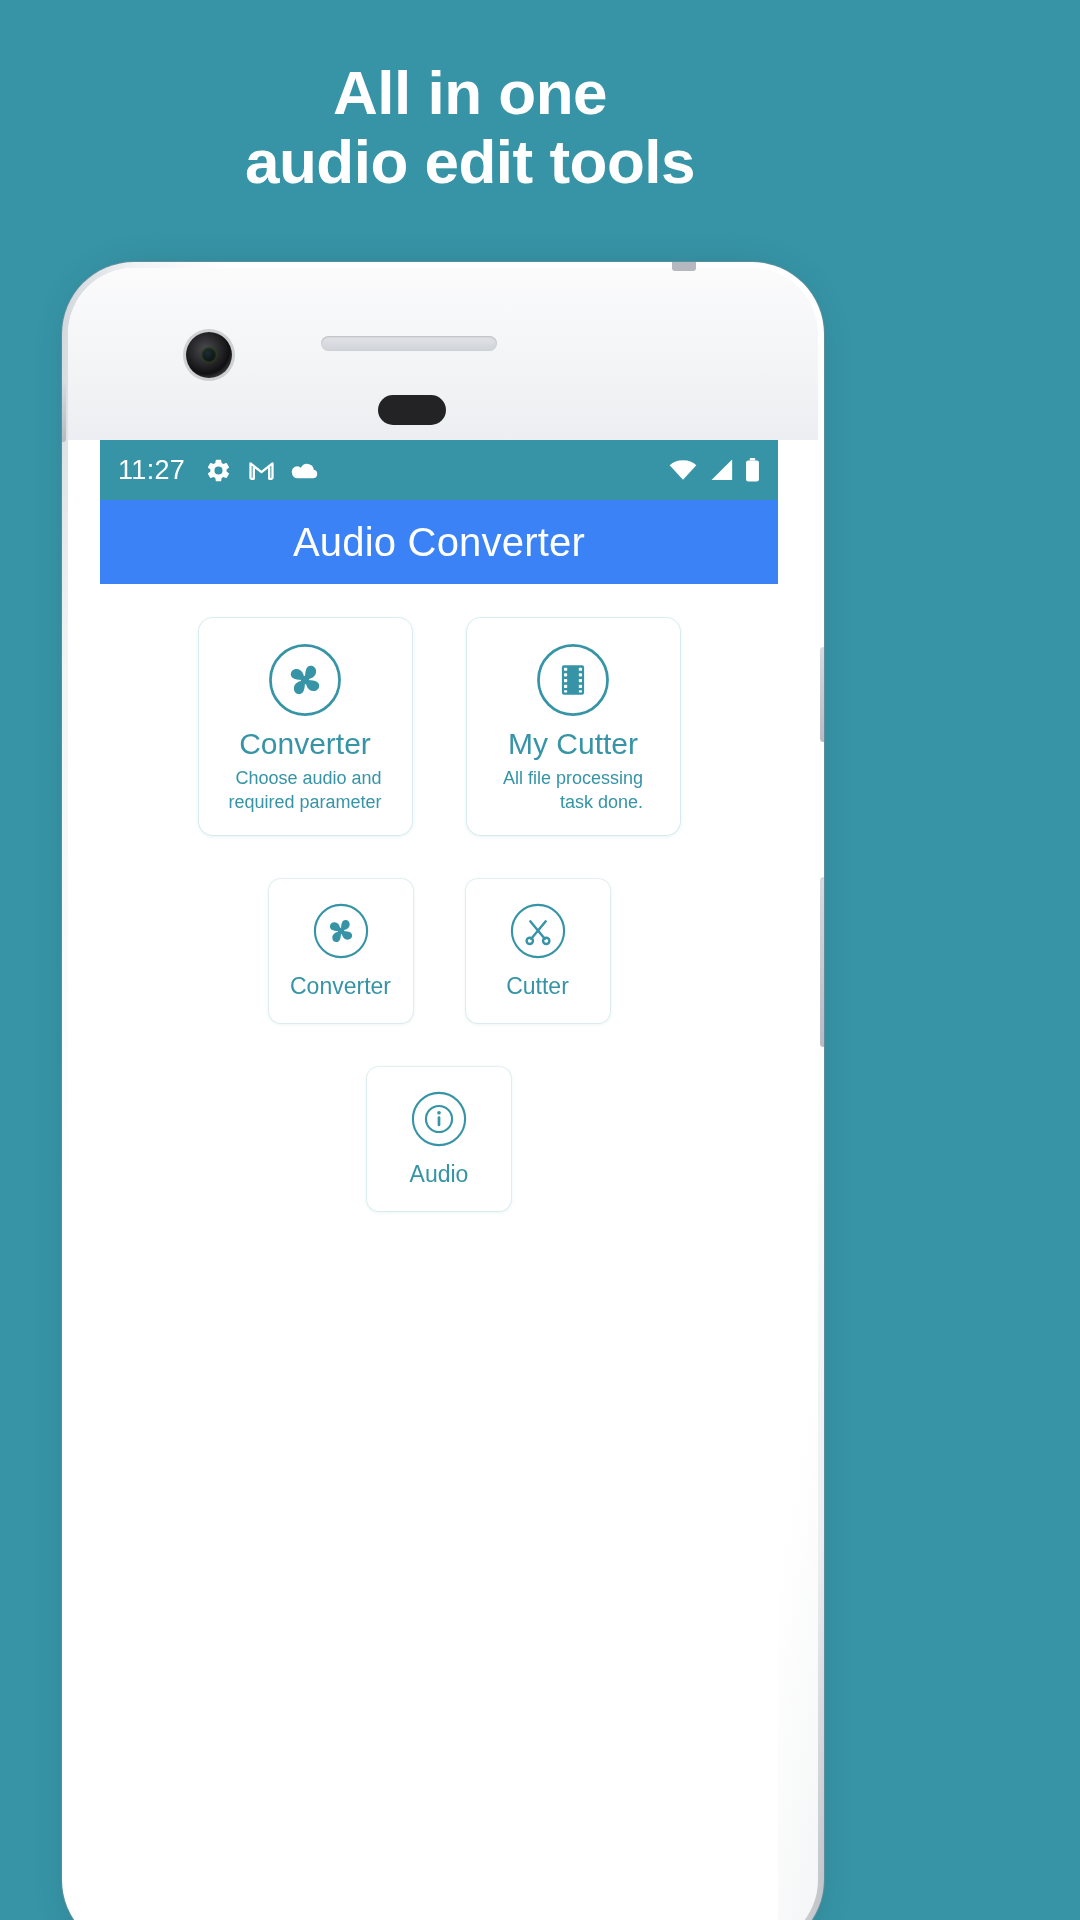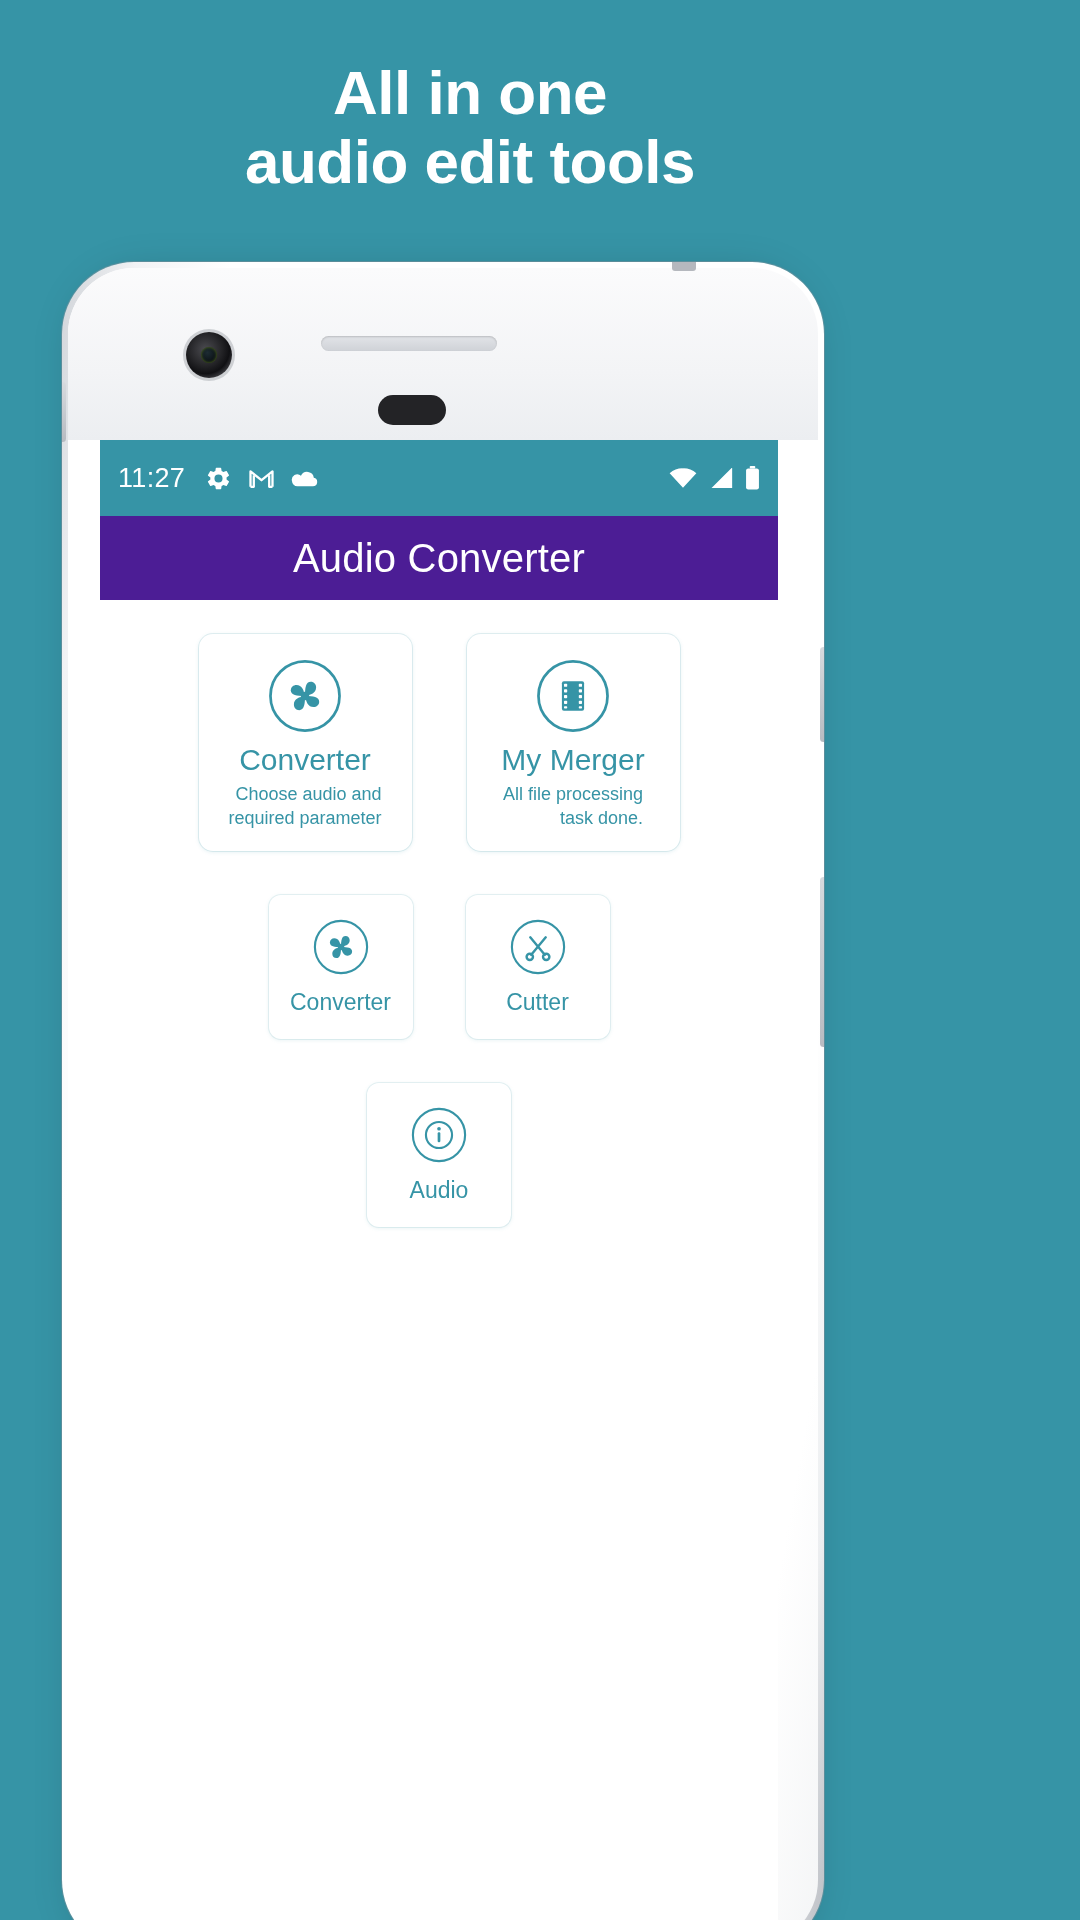--- a/index.html
+++ b/index.html
@@ -73,29 +73,29 @@
   .btn-left-1{position:absolute;left:-3px;top:120px;width:7px;height:60px;border-radius:4px;background:linear-gradient(180deg,#d7dade,#b7bbc1);}
   .notch-mark{position:absolute;right:128px;top:0px;width:24px;height:9px;background:#b5b8be;border-radius:0 0 3px 3px;}
 
   
   .screen{
     position:absolute;left:38px;top:178px;width:678px;height:1506px;
     background:#ffffff;overflow:hidden;
   }
   .statusbar{
     height:52px;background:#3694a6;
-    display:flex;align-items:center;padding:12px 18px;
+    display:flex;align-items:center;padding:4px 18px;
     color:#ffffff;
   }
   .sb-time{font-size:27px;font-weight:500;letter-spacing:.3px;}
   .sb-left-icons{display:flex;align-items:center;gap:16px;margin-left:20px;}
   .sb-spacer{flex:1;}
   .sb-right-icons{display:flex;align-items:center;gap:11px;}
   .appbar{
-    height:84px;background:#4c1d95;
+    height:84px;background:#3b82f6;
     display:flex;align-items:center;justify-content:center;
   }
   .appbar-title{color:#fff;font-size:40px;font-weight:500;letter-spacing:.2px;}
   .content{background:#ffffff;height:1370px;padding:28px 0 0 0;}
 
   
   .row-big{display:flex;justify-content:center;gap:55px;margin-top:6px;}
   .card-big{
     width:213px;height:213px;background:#fff;border-radius:14px;
     box-shadow:0 1px 4px rgba(54,148,166,.16),0 0 0 1px rgba(54,148,166,.13);
@@ -215,21 +215,21 @@
                   <rect x="22.7" y="33.8" width="2.6" height="2.6" rx="0.6"></rect>
                   <rect x="22.7" y="38.4" width="2.6" height="1.8" rx="0.6"></rect>
                   <rect x="34.7" y="20" width="2.6" height="2.6" rx="0.6"></rect>
                   <rect x="34.7" y="24.6" width="2.6" height="2.6" rx="0.6"></rect>
                   <rect x="34.7" y="29.2" width="2.6" height="2.6" rx="0.6"></rect>
                   <rect x="34.7" y="33.8" width="2.6" height="2.6" rx="0.6"></rect>
                   <rect x="34.7" y="38.4" width="2.6" height="1.8" rx="0.6"></rect>
                 </g>
               </svg>
             </span>
-            <div class="t">My Merger</div>
+            <div class="t">My Cutter</div>
             <div class="s">All file processing
 task done.</div>
           </div>
         </div>
 
         <div class="row-small">
           <div class="card-small">
             <span>
               <svg width="58" height="58" viewBox="0 0 60 60">
                 <circle cx="30" cy="30" r="27" fill="none" stroke="#3694a6" stroke-width="2.2"></circle>

